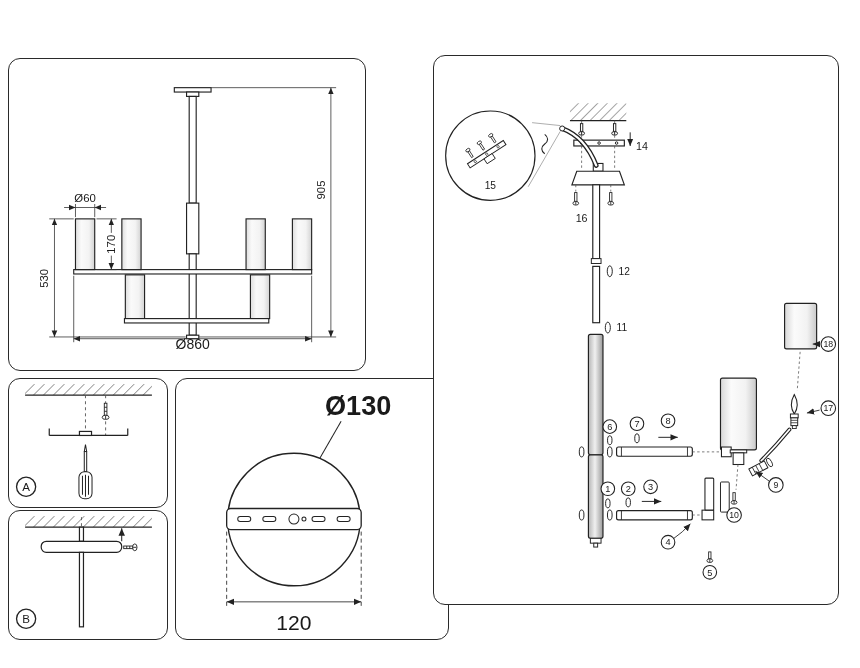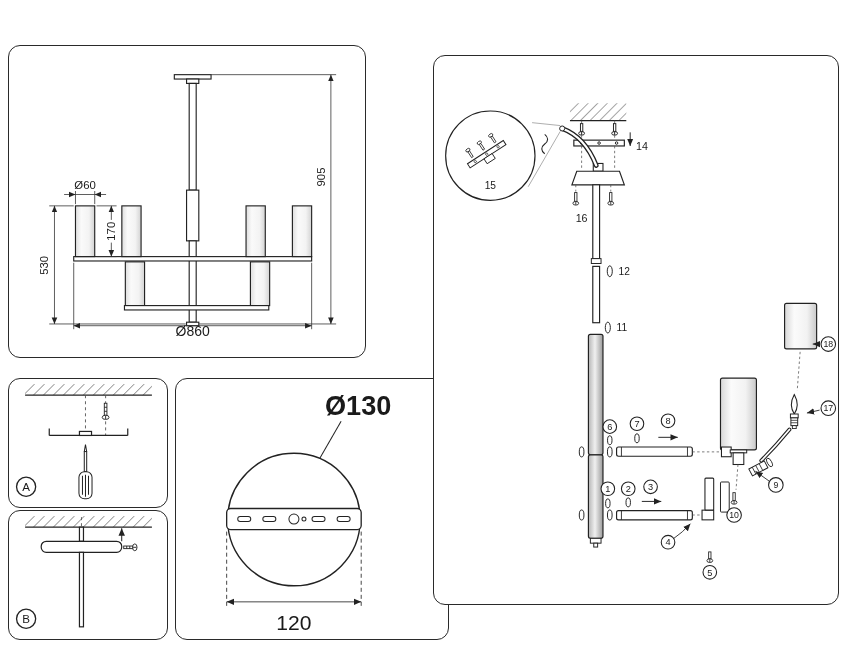--- a/index.html
+++ b/index.html
@@ -1,20 +1,20 @@
 <!DOCTYPE html>
 <html><head>
 <meta charset="utf-8">
 <style>
   * { margin:0; padding:0; box-sizing:border-box; }
   html,body { background:#fff; }
   body { font-family:"Liberation Sans", sans-serif; }
   .page { position:relative; width:860px; height:668px; background:#fff; overflow:hidden; }
   .panel { position:absolute; border:1.5px solid #2a2a2a; border-radius:12px; background:#fff; }
-  #panel-front    { left:8px;   top:45px;  width:358px; height:313px; }
+  #panel-front    { left:8px;   top:58px;  width:358px; height:313px; }
   #panel-a        { left:8px;   top:378px; width:160px; height:130px; }
   #panel-b        { left:8px;   top:510px; width:160px; height:130px; }
   #panel-canopy   { left:175px; top:378px; width:274px; height:262px; }
   #panel-exploded { left:433px; top:55px;  width:406px; height:550px; }
   .panel svg { display:block; width:100%; height:100%; }
   svg text { font-family:"Liberation Sans", sans-serif; fill:#1a1a1a; stroke:none; }
 </style>
 </head>
 <body>
 

